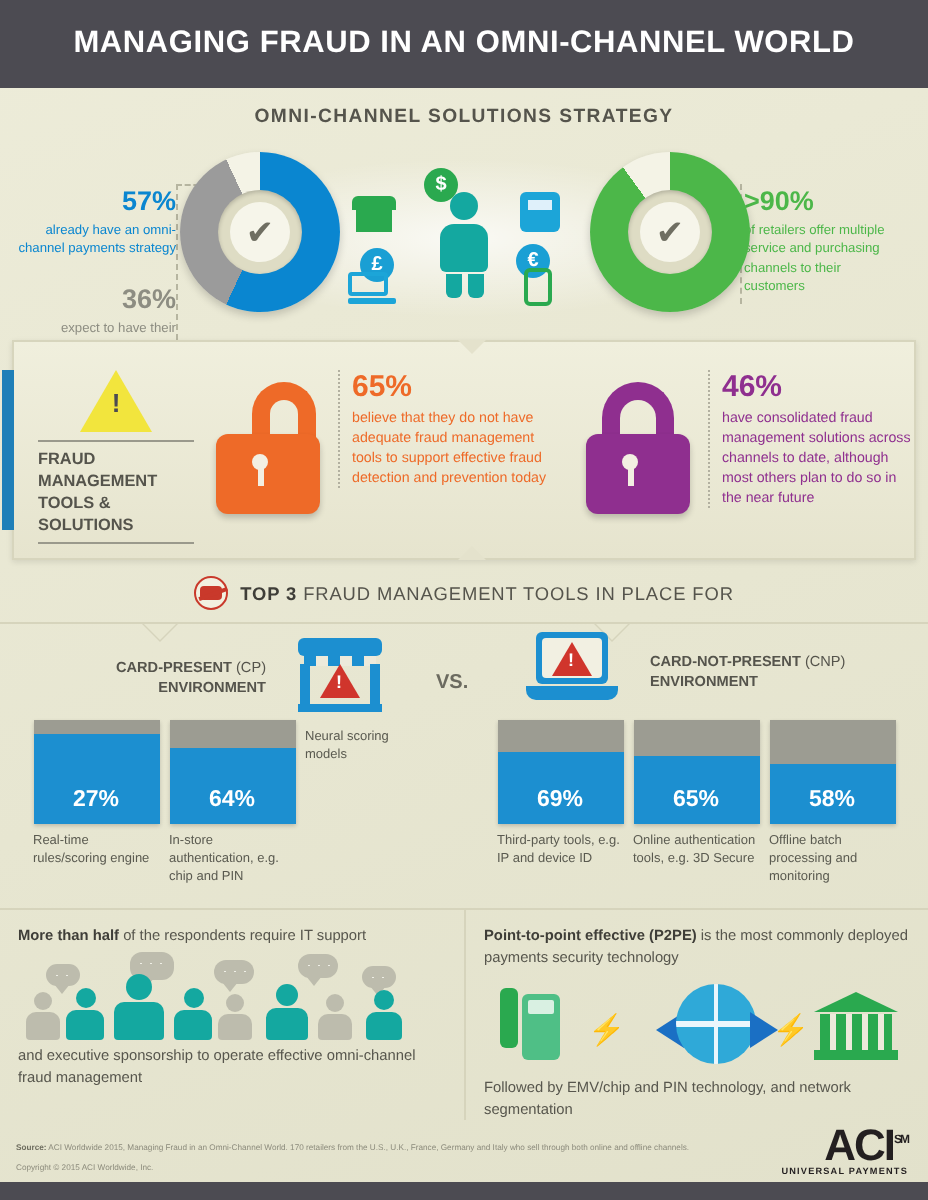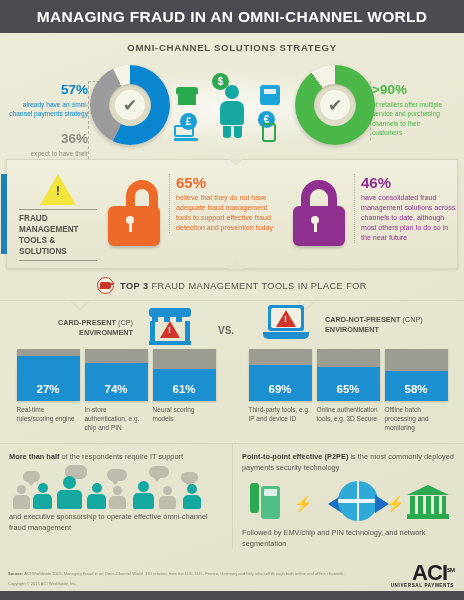--- a/index.html
+++ b/index.html
@@ -9,21 +9,21 @@
     background:#e9e8d4;
     position:relative;
     overflow:hidden;
     color:#5a5a50;
   }
   .page { position:relative; width:464px; height:600px;
           background:linear-gradient(160deg,#edecd9 0%,#e7e6d1 55%,#e2e1cb 100%); }
 
   
   .header {
-    height:33px; background:#4c4b52; display:flex; align-items:center;
+    height:44px; background:#4c4b52; display:flex; align-items:center;
     justify-content:center;
   }
   .header h1 {
     font-size:15.5px; font-weight:bold; color:#ffffff; letter-spacing:.3px;
     white-space:nowrap;
   }
 
   
   .sect1 { position:relative; height:122px; }
   .sect1 h2 {
@@ -378,31 +378,26 @@
             <div class="col">
               <div class="fill" style="height:87%">
                 <span>27%</span>
               </div>
             </div>
             <div class="cap">Real-time rules/scoring engine</div>
           </div>
           <div class="bar">
             <div class="col">
               <div class="fill" style="height:74%">
-                <span>74%</span>
+                <span>64%</span>
               </div>
             </div>
             <div class="cap">In-store authentication, e.g. chip and PIN</div>
           </div>
           <div class="bar">
-            <div class="col">
-              <div class="fill" style="height:61%">
-                <span>61%</span>
-              </div>
-            </div>
             <div class="cap">Neural scoring models</div>
           </div>
         </div>
       </div>
 
       <div class="panel">
         <div class="vs">VS.</div>
         <div class="cp-head">
           <div class="laptop-icon">
             <div class="scr">

